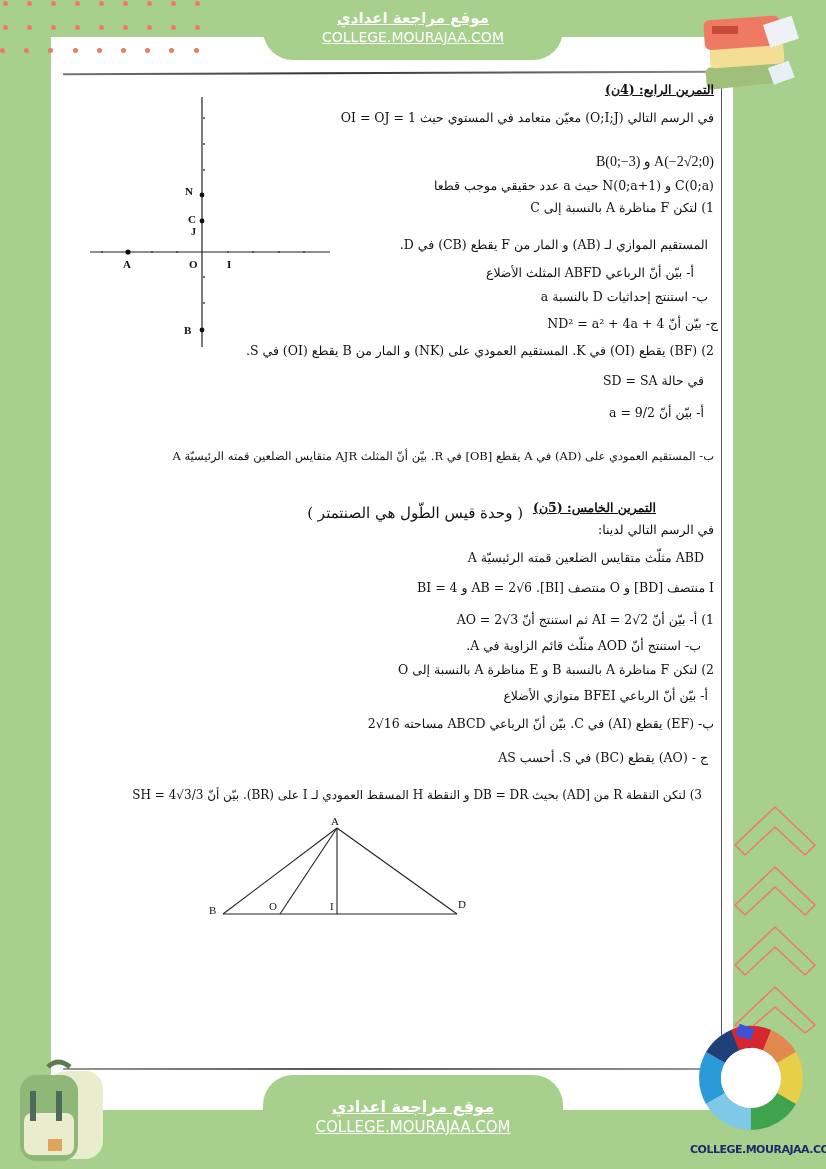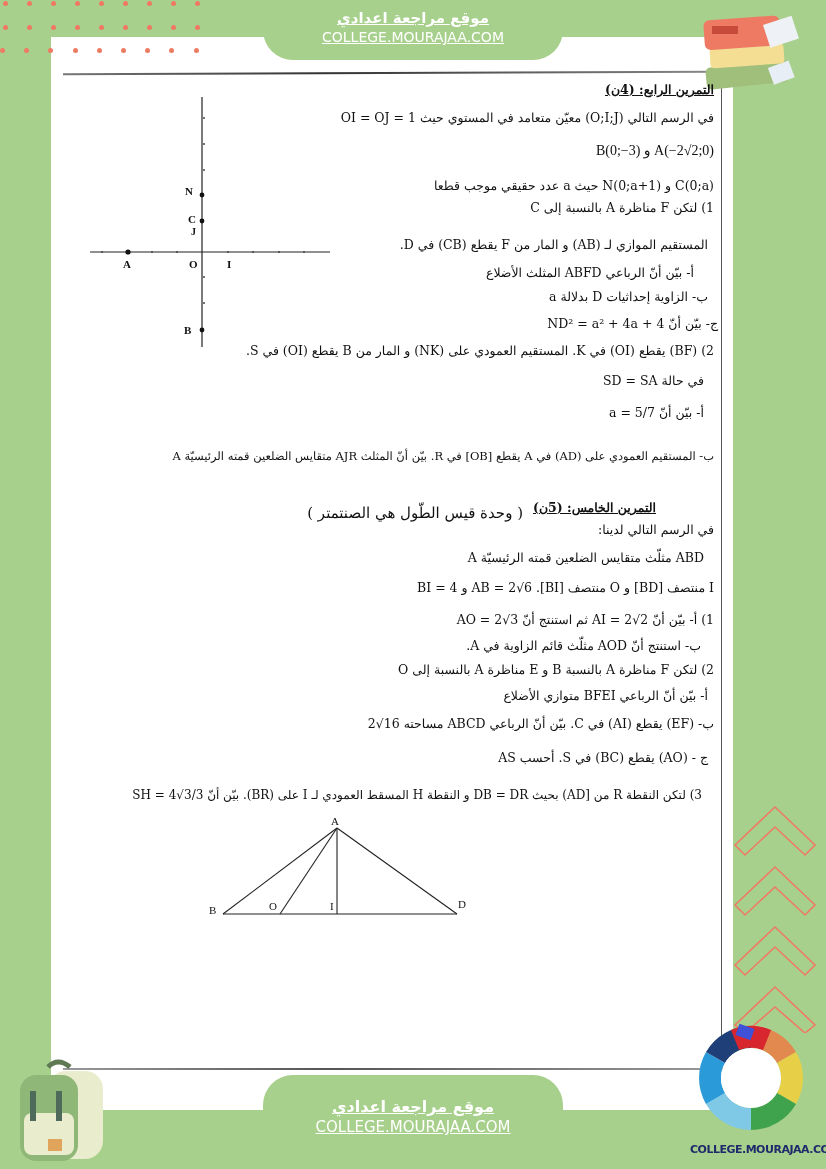--- a/index.html
+++ b/index.html
@@ -52,21 +52,21 @@
     position: absolute; left: 690px; top: 1143px; width: 136px; text-align: center;
     font-family: "DejaVu Sans", sans-serif; font-weight: bold; font-size: 11px; color: #1f2a6b; letter-spacing: -0.5px;
   }
 
   
   .line {
     position: absolute; direction: rtl; text-align: right; font-size: 12.5px; color: #111; white-space: nowrap;
     font-family: "DejaVu Serif", serif;
   }
   .title { font-weight: bold; text-decoration: underline; }
-  .math { font-family: "Liberation Serif", serif; font-size: 14px; direction: ltr; unicode-bidi: embed; }
+  .math { font-family: "Liberation Serif", serif; font-size: 14px; direction: ltr; unicode-bidi: embed; margin-top: 11px; }
 
   .chev { position: absolute; }
 </style>
 </head>
 <body>
 
 <div class="dots">
   <span class="dot" style="left:3px;top:1px"></span>
   <span class="dot" style="left:27px;top:1px"></span>
   <span class="dot" style="left:51px;top:1px"></span>
@@ -119,25 +119,25 @@
   <rect x="12" y="14" width="26" height="8" fill="#c74a3a"></rect>
 </svg>
 
 <div class="line title" style="right:112px;top:82px">التمرين الرابع: (4ن)</div>
 <div class="line" style="right:112px;top:110px">في الرسم التالي (O;I;J) معيّن متعامد في المستوي حيث OI = OJ = 1</div>
 <div class="line math" style="right:112px;top:142px">B(0;−3) و A(−2√2;0)</div>
 <div class="line" style="right:112px;top:178px">C(0;a) و N(0;a+1) حيث a عدد حقيقي موجب قطعا</div>
 <div class="line" style="right:112px;top:200px">1) لتكن F مناظرة A بالنسبة إلى C</div>
 <div class="line" style="right:118px;top:237px">المستقيم الموازي لـ (AB) و المار من F يقطع (CB) في D.</div>
 <div class="line" style="right:132px;top:265px">أ- بيّن أنّ الرباعي ABFD المثلث الأضلاع</div>
-<div class="line" style="right:118px;top:289px">ب- الزاوية إحداثيات D بدلالة a</div>
+<div class="line" style="right:118px;top:289px">ب- استنتج إحداثيات D بالنسبة a</div>
 <div class="line" style="right:108px;top:316px">ج- بيّن أنّ ND² = a² + 4a + 4</div>
 <div class="line" style="right:112px;top:343px">2) (BF) يقطع (OI) في K. المستقيم العمودي على (NK) و المار من B يقطع (OI) في S.</div>
 <div class="line" style="right:122px;top:373px">في حالة SD = SA</div>
-<div class="line" style="right:122px;top:405px">أ- بيّن أنّ a = 5/7</div>
+<div class="line" style="right:122px;top:405px">أ- بيّن أنّ a = 9/2</div>
 <div class="line" style="right:112px;top:449px;font-size:11.5px">ب- المستقيم العمودي على (AD) في A يقطع [OB] في R. بيّن أنّ المثلث AJR متقايس الضلعين قمته الرئيسيّة A</div>
 
 <svg style="position:absolute;left:85px;top:92px" width="250" height="260" viewBox="0 0 250 260">
   <line x1="5" y1="160" x2="245" y2="160" stroke="#222" stroke-width="1.2"></line>
   <line x1="117" y1="5" x2="117" y2="255" stroke="#222" stroke-width="1.2"></line>
   <g fill="#444">
     <circle cx="17" cy="160" r="1"></circle>
       <circle cx="67" cy="160" r="1"></circle>
       <circle cx="92" cy="160" r="1"></circle>
     <circle cx="143" cy="160" r="1"></circle>

